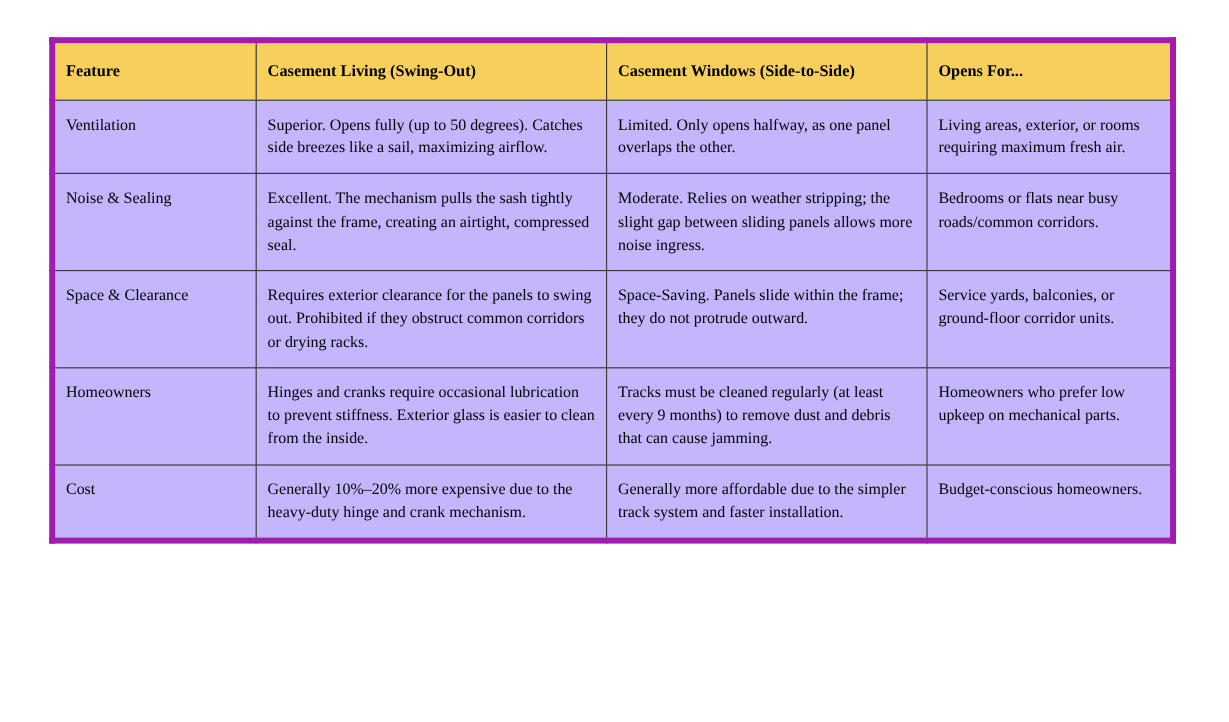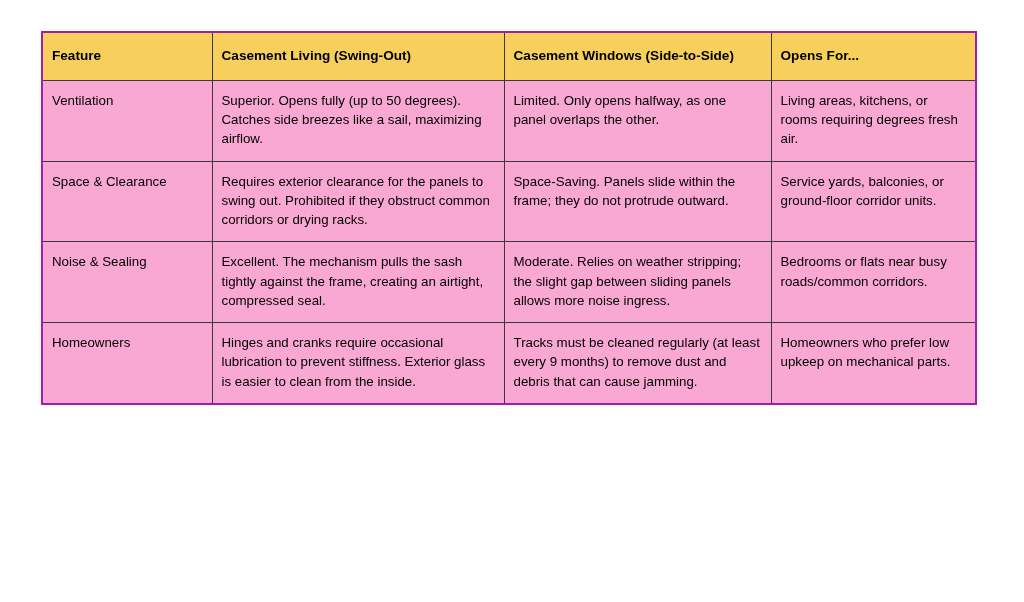--- a/index.html
+++ b/index.html
@@ -24,21 +24,22 @@
   .table-wrap {
     position: absolute;
     left: 41px;
     top: 31px;
     width: 934px;
   }
   table.comparison {
     border-collapse: collapse;
     width: 934px;
     table-layout: fixed;
-    border: 2px solid #a21caf;
+    border: 5px solid #a21caf;
+    font-family: Liberation Serif, serif;
   }
   table.comparison col.c1 { width: 170px; }
   table.comparison col.c2 { width: 292px; }
   table.comparison col.c3 { width: 267px; }
   table.comparison col.c4 { width: 205px; }
 
   table.comparison th,
   table.comparison td {
     border: 1px solid #3a3a3a;
     vertical-align: top;
@@ -48,21 +49,21 @@
     line-height: 1.45;
   }
   table.comparison thead th {
     background: #f7cf5d;
     font-weight: bold;
     font-size: 13.6px;
     padding-top: 13px;
     padding-bottom: 14px;
   }
   table.comparison tbody td {
-    background: #f9a8d4;
+    background: #c4b5fd;
     font-weight: normal;
   }
   table.comparison tbody tr td:first-child {
     white-space: normal;
   }
 </style>
 </head>
 <body>
 
 <div class="page">
@@ -80,36 +81,42 @@
           <th>Casement Living (Swing-Out)</th>
           <th>Casement Windows (Side-to-Side)</th>
           <th>Opens For...</th>
         </tr>
       </thead>
       <tbody>
         <tr>
           <td>Ventilation</td>
           <td>Superior. Opens fully (up to 50 degrees). Catches side breezes like a sail, maximizing airflow.</td>
           <td>Limited. Only opens halfway, as one panel overlaps the other.</td>
-          <td>Living areas, kitchens, or rooms requiring degrees fresh air.</td>
+          <td>Living areas, exterior, or rooms requiring maximum fresh air.</td>
+        </tr>
+        <tr>
+          <td>Noise &amp; Sealing</td>
+          <td>Excellent. The mechanism pulls the sash tightly against the frame, creating an airtight, compressed seal.</td>
+          <td>Moderate. Relies on weather stripping; the slight gap between sliding panels allows more noise ingress.</td>
+          <td>Bedrooms or flats near busy roads/common corridors.</td>
         </tr>
         <tr>
           <td>Space &amp; Clearance</td>
           <td>Requires exterior clearance for the panels to swing out. Prohibited if they obstruct common corridors or drying racks.</td>
           <td>Space-Saving. Panels slide within the frame; they do not protrude outward.</td>
           <td>Service yards, balconies, or ground-floor corridor units.</td>
         </tr>
         <tr>
-          <td>Noise &amp; Sealing</td>
-          <td>Excellent. The mechanism pulls the sash tightly against the frame, creating an airtight, compressed seal.</td>
-          <td>Moderate. Relies on weather stripping; the slight gap between sliding panels allows more noise ingress.</td>
-          <td>Bedrooms or flats near busy roads/common corridors.</td>
-        </tr>
-        <tr>
           <td>Homeowners</td>
           <td>Hinges and cranks require occasional lubrication to prevent stiffness. Exterior glass is easier to clean from the inside.</td>
           <td>Tracks must be cleaned regularly (at least every 9 months) to remove dust and debris that can cause jamming.</td>
           <td>Homeowners who prefer low upkeep on mechanical parts.</td>
+        </tr>
+        <tr>
+          <td>Cost</td>
+          <td>Generally 10%–20% more expensive due to the heavy-duty hinge and crank mechanism.</td>
+          <td>Generally more affordable due to the simpler track system and faster installation.</td>
+          <td>Budget-conscious homeowners.</td>
         </tr>
       </tbody>
     </table>
   </div>
 </div>
 
 </body></html>

